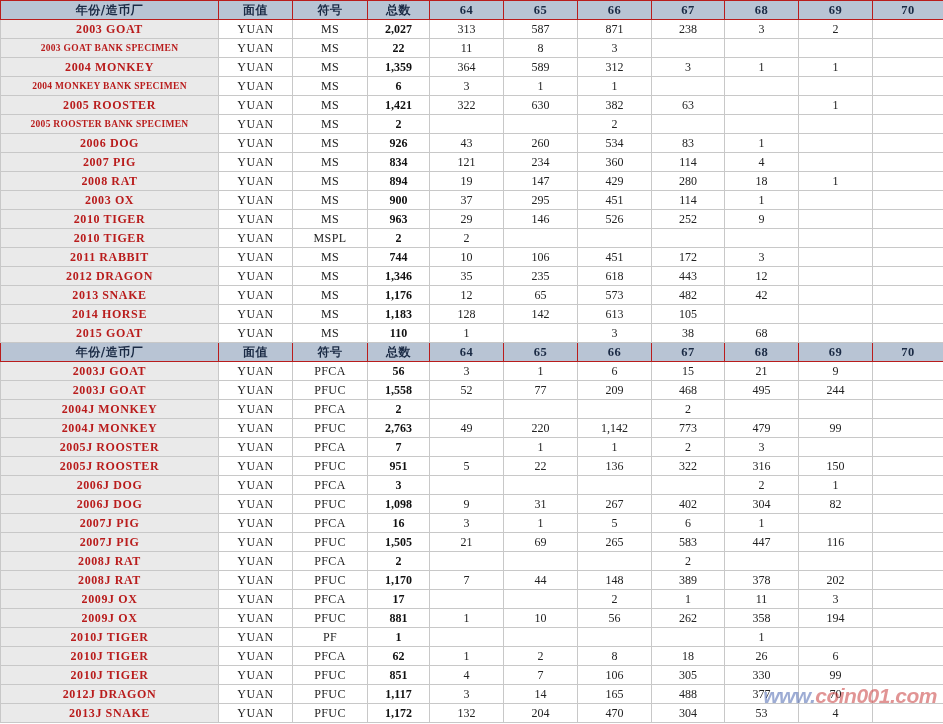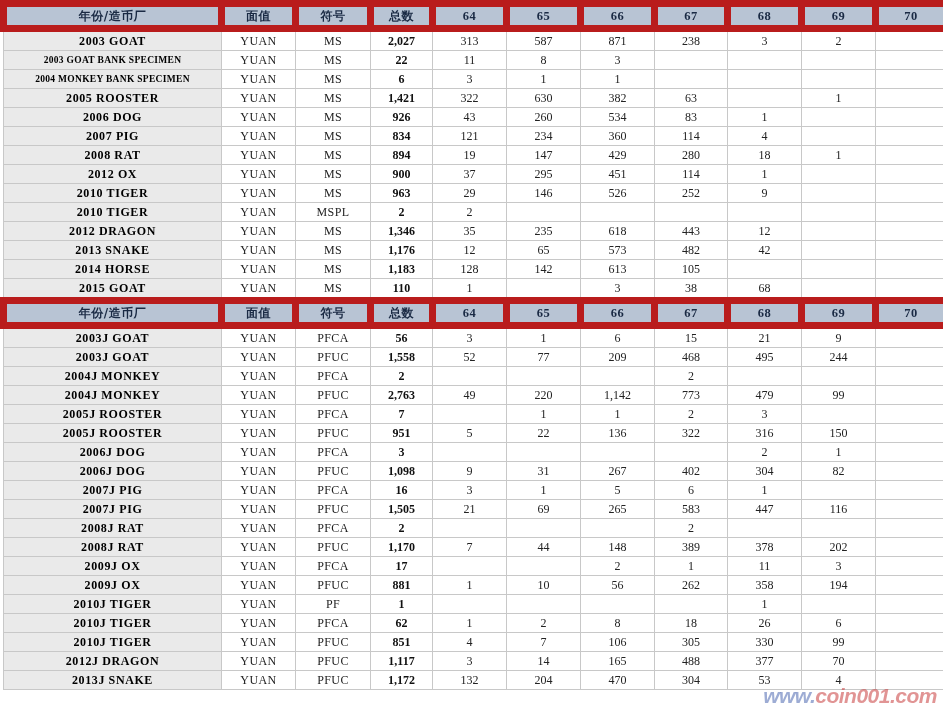--- a/index.html
+++ b/index.html
@@ -30,30 +30,30 @@
     overflow: hidden;
     white-space: nowrap;
   }
   
   tr.header-row th {
     background: #b8c4d4;
     color: #1a2a44;
     font-weight: bold;
     font-size: 12.5px;
     letter-spacing: 0.5px;
-    border: 7px solid #b91c1c;
+    border: 1px solid #b91c1c;
   }
   tr.header-row th.hdr-cn {
     font-family: "DejaVu Sans", sans-serif;
     font-size: 12px;
   }
   
   td.col-name {
     background: #eaeaea;
-    color: #000000;
+    color: #b91c1c;
     font-weight: bold;
     letter-spacing: 0.6px;
     font-size: 12.5px;
   }
   td.col-name.small {
     font-size: 9.5px;
     letter-spacing: 0.3px;
   }
   td.col-denom, td.col-sym {
     background: #ffffff;
@@ -137,20 +137,33 @@
         <td class="col-total">22</td>
         <td class="col-grade">11</td>
         <td class="col-grade">8</td>
         <td class="col-grade">3</td>
         <td class="col-grade"></td>
         <td class="col-grade"></td>
         <td class="col-grade"></td>
         <td class="col-grade"></td>
       </tr>
       <tr>
+        <td class="col-name">2004 MONKEY</td>
+        <td class="col-denom">YUAN</td>
+        <td class="col-sym">MS</td>
+        <td class="col-total">1,359</td>
+        <td class="col-grade">364</td>
+        <td class="col-grade">589</td>
+        <td class="col-grade">312</td>
+        <td class="col-grade">3</td>
+        <td class="col-grade">1</td>
+        <td class="col-grade">1</td>
+        <td class="col-grade"></td>
+      </tr>
+      <tr>
         <td class="col-name small">2004 MONKEY BANK SPECIMEN</td>
         <td class="col-denom">YUAN</td>
         <td class="col-sym">MS</td>
         <td class="col-total">6</td>
         <td class="col-grade">3</td>
         <td class="col-grade">1</td>
         <td class="col-grade">1</td>
         <td class="col-grade"></td>
         <td class="col-grade"></td>
         <td class="col-grade"></td>
@@ -160,20 +173,33 @@
         <td class="col-name">2005 ROOSTER</td>
         <td class="col-denom">YUAN</td>
         <td class="col-sym">MS</td>
         <td class="col-total">1,421</td>
         <td class="col-grade">322</td>
         <td class="col-grade">630</td>
         <td class="col-grade">382</td>
         <td class="col-grade">63</td>
         <td class="col-grade"></td>
         <td class="col-grade">1</td>
+        <td class="col-grade"></td>
+      </tr>
+      <tr>
+        <td class="col-name small">2005 ROOSTER BANK SPECIMEN</td>
+        <td class="col-denom">YUAN</td>
+        <td class="col-sym">MS</td>
+        <td class="col-total">2</td>
+        <td class="col-grade"></td>
+        <td class="col-grade"></td>
+        <td class="col-grade">2</td>
+        <td class="col-grade"></td>
+        <td class="col-grade"></td>
+        <td class="col-grade"></td>
         <td class="col-grade"></td>
       </tr>
       <tr>
         <td class="col-name">2006 DOG</td>
         <td class="col-denom">YUAN</td>
         <td class="col-sym">MS</td>
         <td class="col-total">926</td>
         <td class="col-grade">43</td>
         <td class="col-grade">260</td>
         <td class="col-grade">534</td>
@@ -202,21 +228,21 @@
         <td class="col-total">894</td>
         <td class="col-grade">19</td>
         <td class="col-grade">147</td>
         <td class="col-grade">429</td>
         <td class="col-grade">280</td>
         <td class="col-grade">18</td>
         <td class="col-grade">1</td>
         <td class="col-grade"></td>
       </tr>
       <tr>
-        <td class="col-name">2012 OX</td>
+        <td class="col-name">2003 OX</td>
         <td class="col-denom">YUAN</td>
         <td class="col-sym">MS</td>
         <td class="col-total">900</td>
         <td class="col-grade">37</td>
         <td class="col-grade">295</td>
         <td class="col-grade">451</td>
         <td class="col-grade">114</td>
         <td class="col-grade">1</td>
         <td class="col-grade"></td>
         <td class="col-grade"></td>
@@ -237,20 +263,33 @@
       <tr>
         <td class="col-name">2010 TIGER</td>
         <td class="col-denom">YUAN</td>
         <td class="col-sym">MSPL</td>
         <td class="col-total">2</td>
         <td class="col-grade">2</td>
         <td class="col-grade"></td>
         <td class="col-grade"></td>
         <td class="col-grade"></td>
         <td class="col-grade"></td>
+        <td class="col-grade"></td>
+        <td class="col-grade"></td>
+      </tr>
+      <tr>
+        <td class="col-name">2011 RABBIT</td>
+        <td class="col-denom">YUAN</td>
+        <td class="col-sym">MS</td>
+        <td class="col-total">744</td>
+        <td class="col-grade">10</td>
+        <td class="col-grade">106</td>
+        <td class="col-grade">451</td>
+        <td class="col-grade">172</td>
+        <td class="col-grade">3</td>
         <td class="col-grade"></td>
         <td class="col-grade"></td>
       </tr>
       <tr>
         <td class="col-name">2012 DRAGON</td>
         <td class="col-denom">YUAN</td>
         <td class="col-sym">MS</td>
         <td class="col-total">1,346</td>
         <td class="col-grade">35</td>
         <td class="col-grade">235</td>

